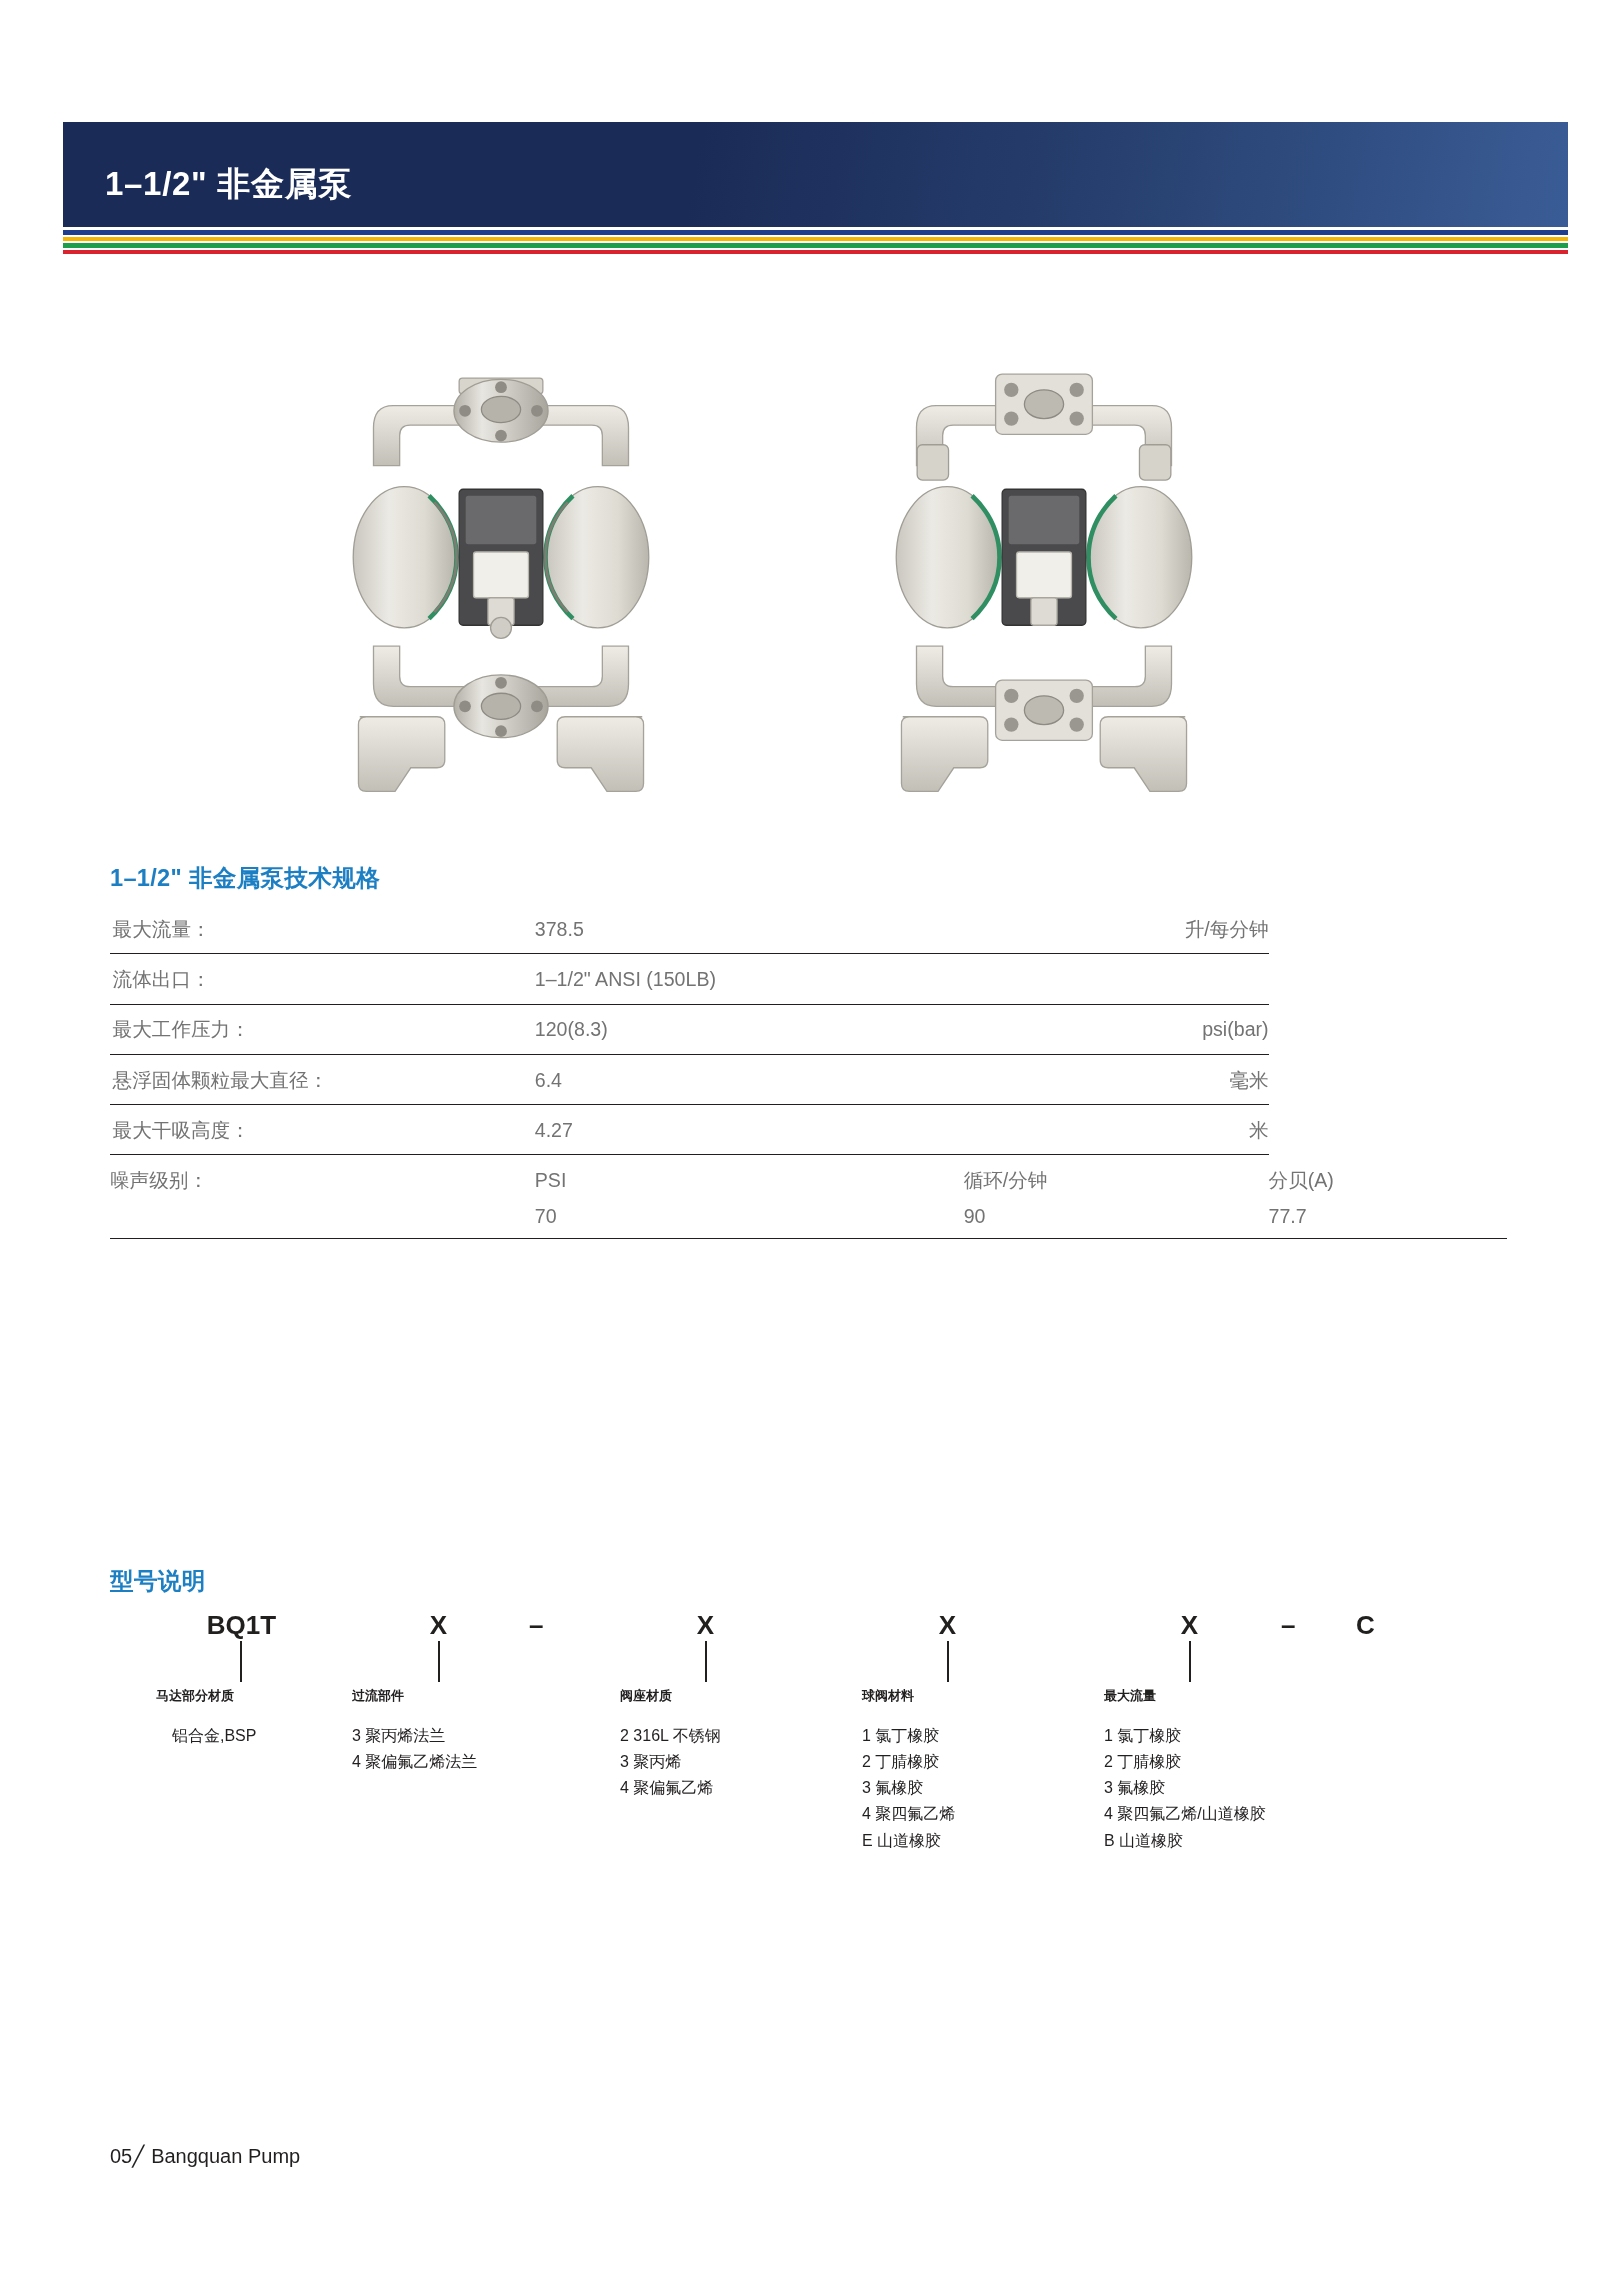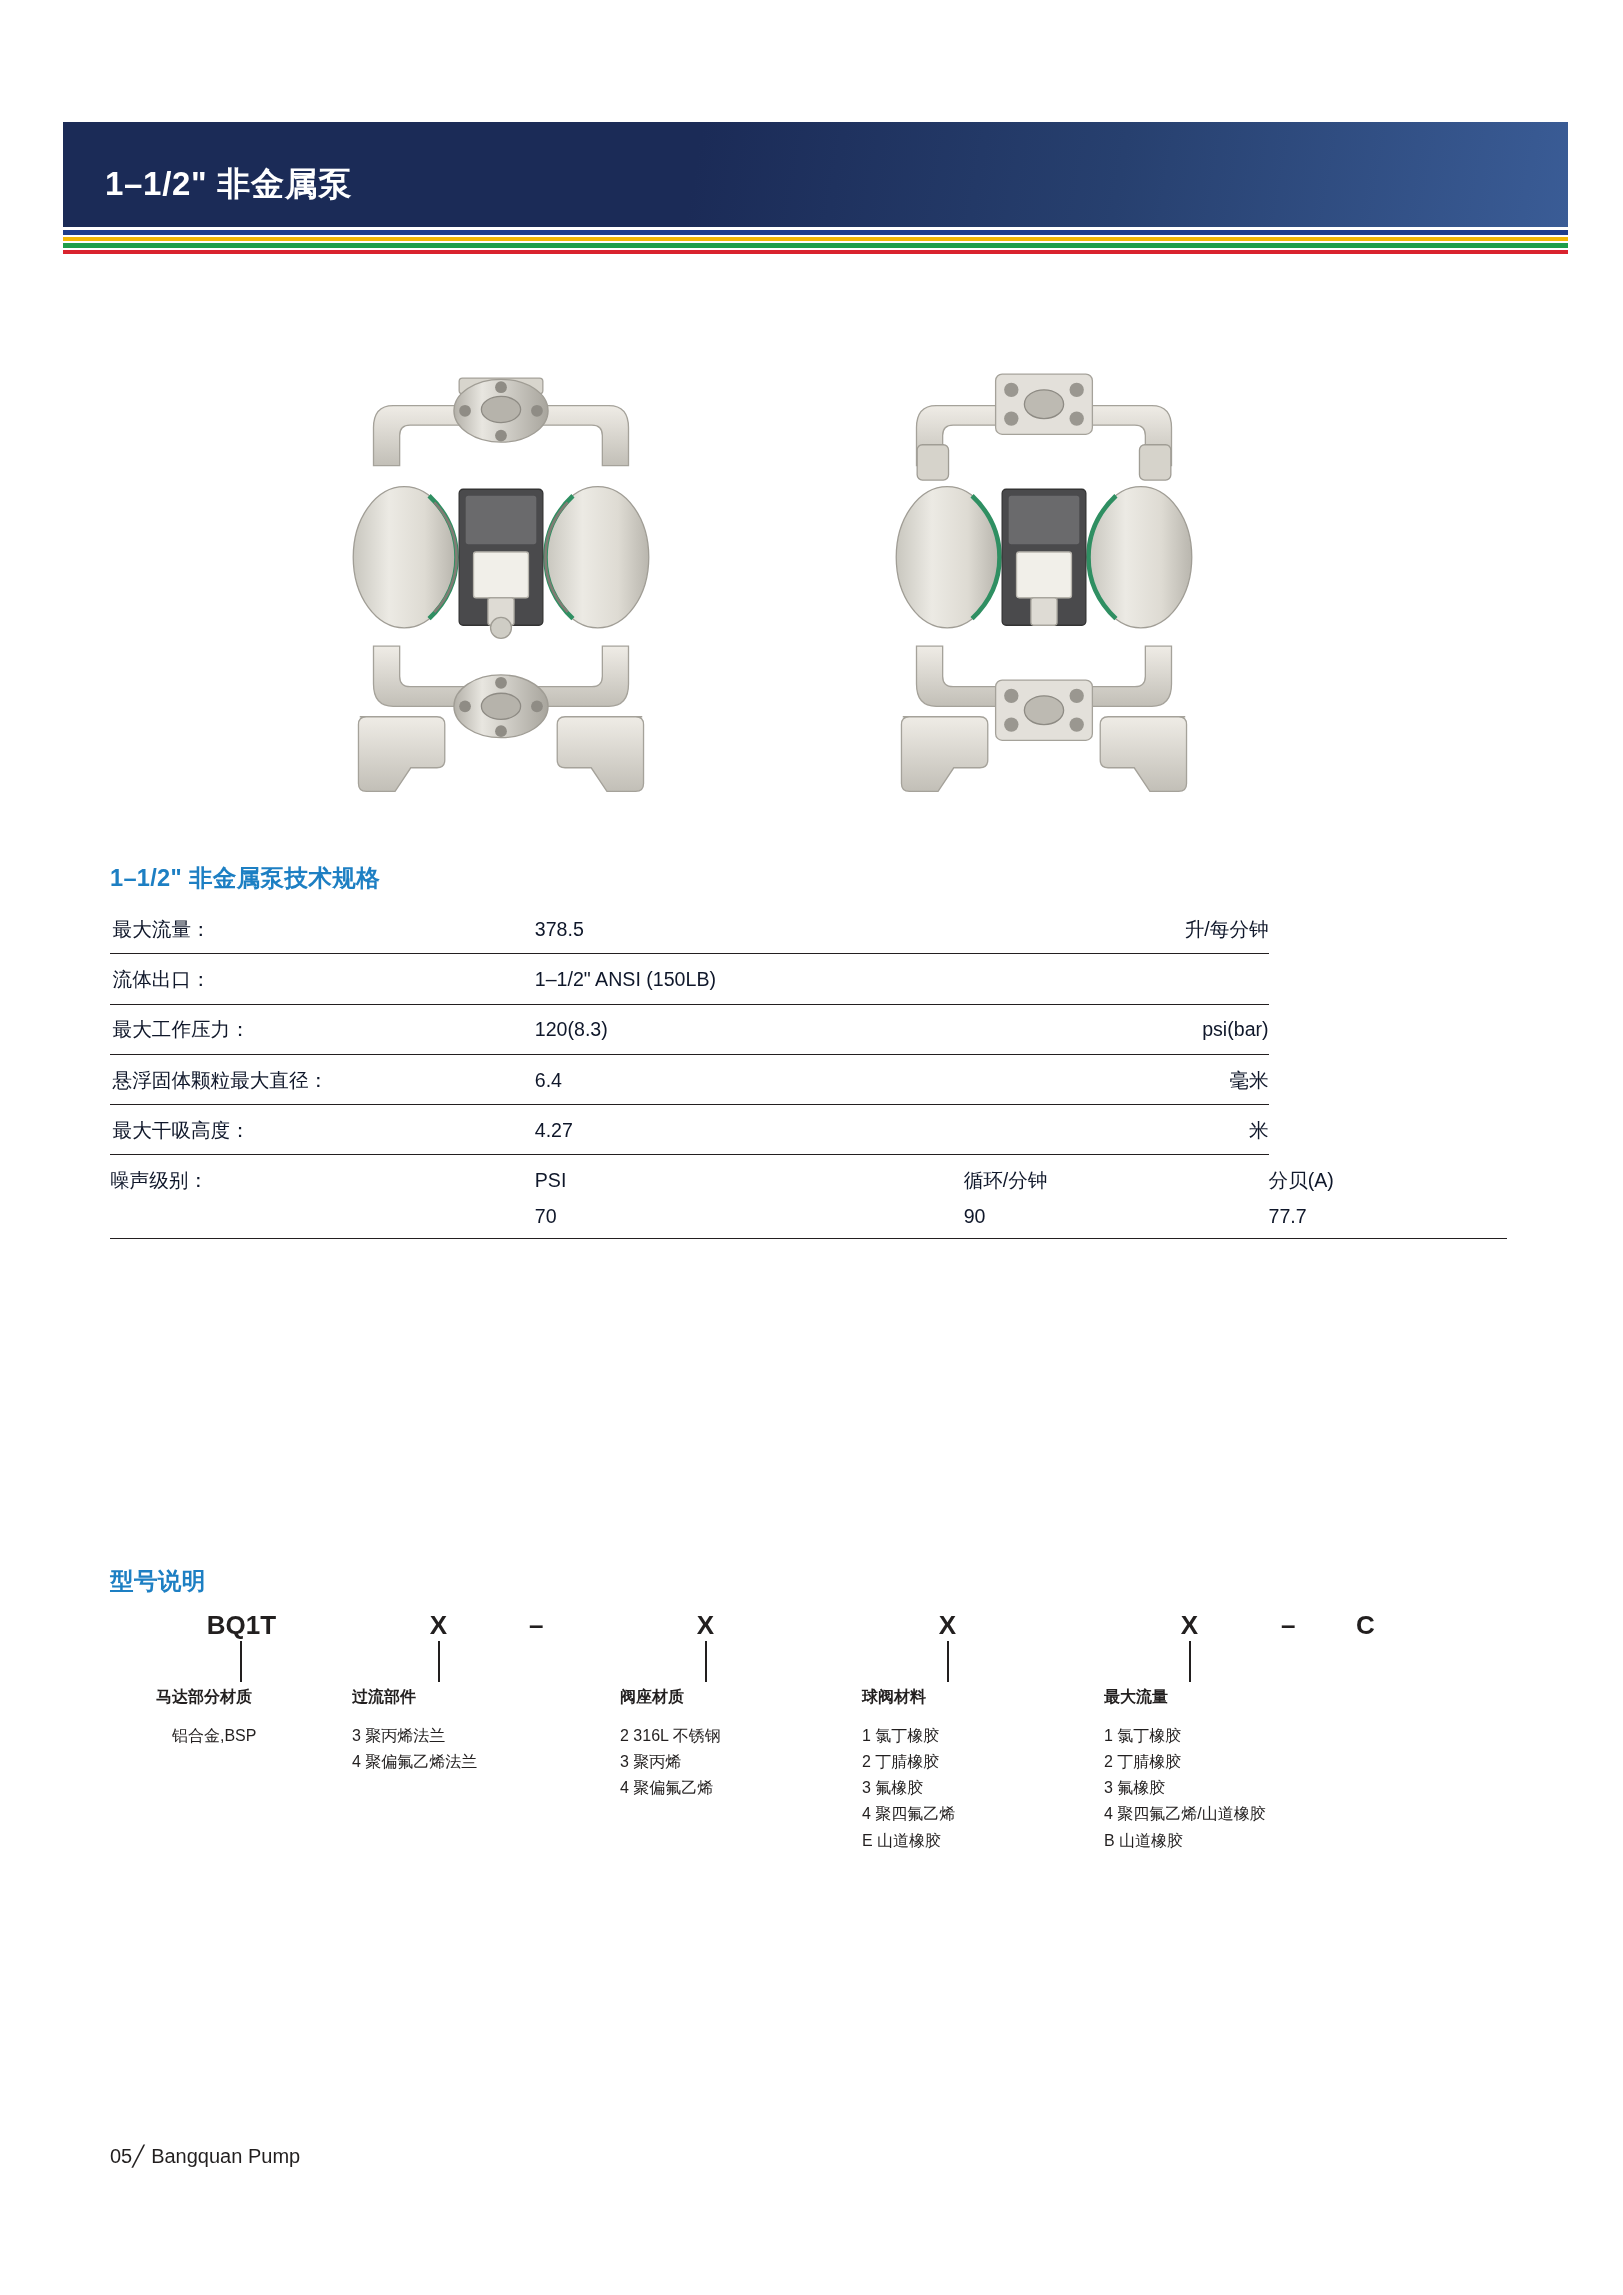--- a/index.html
+++ b/index.html
@@ -83,21 +83,21 @@
     left: 110px;
     top: 904px;
     width: 1397px;
     border-collapse: collapse;
     font-size: 19.6px;
   }
   .spec-table td {
     border-bottom: 1.3px solid #231f20;
     padding: 11.8px 0 10.5px 0;
     vertical-align: middle;
-    color: #0f172a;
+    color: #737373;
   }
   .spec-table td.label { width: 517px; padding-left: 2.6px; }
   .spec-table td.value { width: 517px; }
   .spec-table td.unit  { width: 364px; text-align: right; }
   .spec-table tr.noise-head td { border-bottom: none; padding-bottom: 5.2px; }
   .spec-table tr.noise-vals td { padding-top: 5.2px; }
   .noise-c1 { width: 517px; }
   .noise-c2 { width: 281px; }
   .noise-c3 { width: 288px; }
 
@@ -130,21 +130,21 @@
     font-weight: bold;
     color: #221f1f;
   }
   .stem {
     position: absolute;
     width: 2px;
     background: #221f1f;
   }
   .col-title {
     position: absolute;
-    font-size: 16px;
+    font-size: 13px;
     font-weight: bold;
     color: #221f1f;
     white-space: nowrap;
   }
   .col-list {
     position: absolute;
     font-size: 16px;
     line-height: 1.28;
     color: #221f1f;
     white-space: nowrap;

